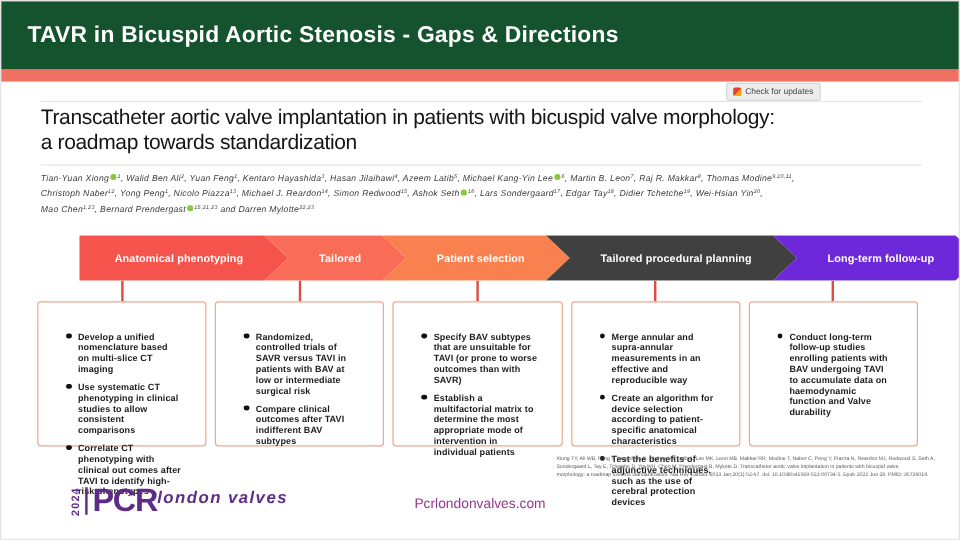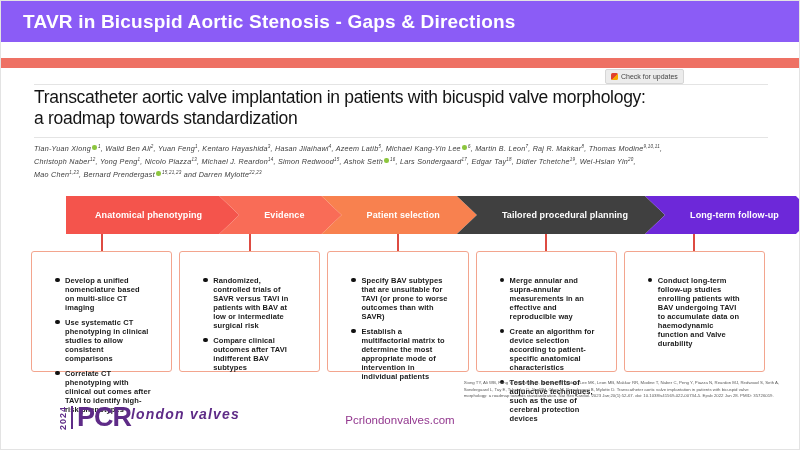--- a/index.html
+++ b/index.html
@@ -1,20 +1,20 @@
 <!DOCTYPE html>
 <html><head>
 <meta charset="utf-8">
 <style>
   html,body{margin:0;padding:0;background:#fff;font-family:"Liberation Sans",sans-serif;}
   .slide{position:relative;width:800px;height:450px;background:#fff;overflow:hidden;
          border:1px solid #e3e3e3;box-sizing:border-box;}
 
   
-  .header{position:absolute;top:0;left:0;width:100%;height:41px;background:#8b5cf6;}
+  .header{position:absolute;top:0;left:0;width:100%;height:57px;background:#14532d;}
   .header-title{position:absolute;left:22px;top:50%;transform:translateY(-50%);
                 color:#fff;font-size:19px;font-weight:bold;letter-spacing:.2px;white-space:nowrap;}
   .strip{position:absolute;top:57px;left:0;width:100%;height:10px;background:#ee7164;}
 
   
   .badge{position:absolute;top:68px;left:604px;height:13px;padding:0 5px;background:#ececec;
          border:1px solid #d6d6d6;border-radius:2px;display:flex;align-items:center;gap:3px;cursor:pointer;}
   .badge-icon{width:7px;height:7px;border-radius:1.5px;flex:0 0 auto;
               background:linear-gradient(135deg,#e0412e 50%,#f7a600 50%);}
   .badge-label{font-size:7px;color:#444;white-space:nowrap;}
@@ -91,21 +91,21 @@
       <div class="author-line">Tian-Yuan Xiong<span class="orcid"></span><sup>1</sup>, Walid Ben Ali<sup>2</sup>, Yuan Feng<sup>1</sup>, Kentaro Hayashida<sup>3</sup>, Hasan Jilaihawi<sup>4</sup>, Azeem Latib<sup>5</sup>, Michael Kang-Yin Lee<span class="orcid"></span><sup>6</sup>, Martin B. Leon<sup>7</sup>, Raj R. Makkar<sup>8</sup>, Thomas Modine<sup>9,10,11</sup>,</div>
       <div class="author-line">Christoph Naber<sup>12</sup>, Yong Peng<sup>1</sup>, Nicolo Piazza<sup>13</sup>, Michael J. Reardon<sup>14</sup>, Simon Redwood<sup>15</sup>, Ashok Seth<span class="orcid"></span><sup>16</sup>, Lars Sondergaard<sup>17</sup>, Edgar Tay<sup>18</sup>, Didier Tchetche<sup>19</sup>, Wei-Hsian Yin<sup>20</sup>,</div>
       <div class="author-line">Mao Chen<sup>1,23</sup>, Bernard Prendergast<span class="orcid"></span><sup>15,21,23</sup> and Darren Mylotte<sup>22,23</sup></div>
     </div>
 
   <div class="arrows">
       <div class="arrow first" style="background: rgb(244, 84, 76);">
         <span>Anatomical phenotyping</span>
       </div>
       <div class="arrow" style="background: rgb(249, 108, 87);">
-        <span>Evidence</span>
+        <span>Tailored</span>
       </div>
       <div class="arrow" style="background: rgb(248, 129, 79);">
         <span>Patient selection</span>
       </div>
       <div class="arrow" style="background: #404040;">
         <span>Tailored procedural planning</span>
       </div>
       <div class="arrow" style="background: #6d28d9;">
         <span>Long-term follow-up</span>
       </div>

